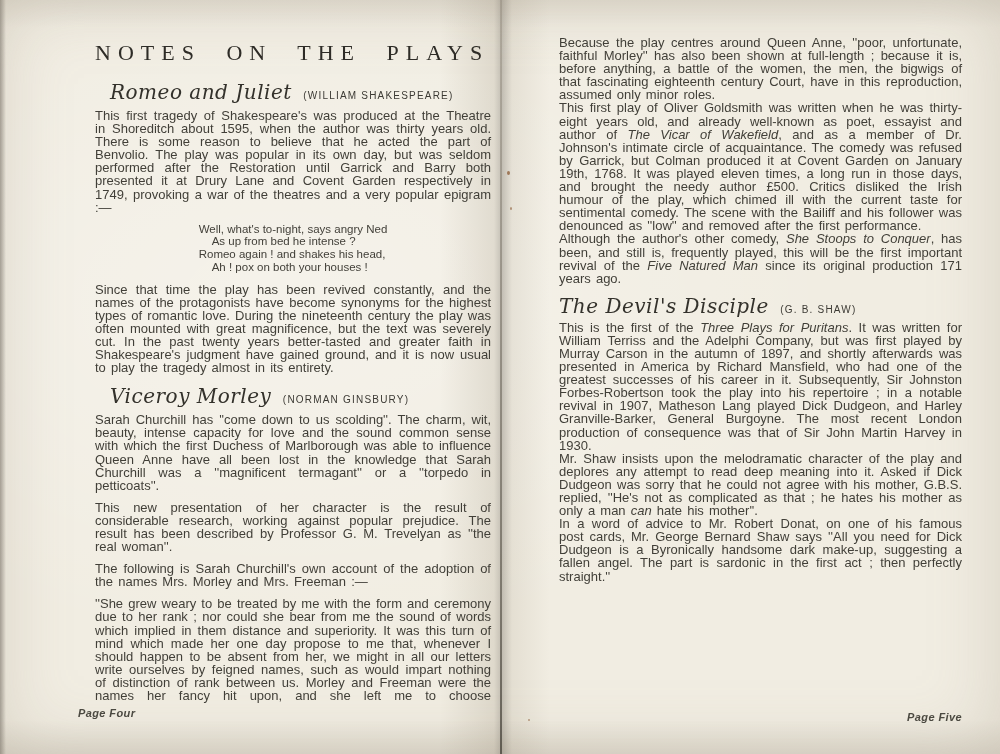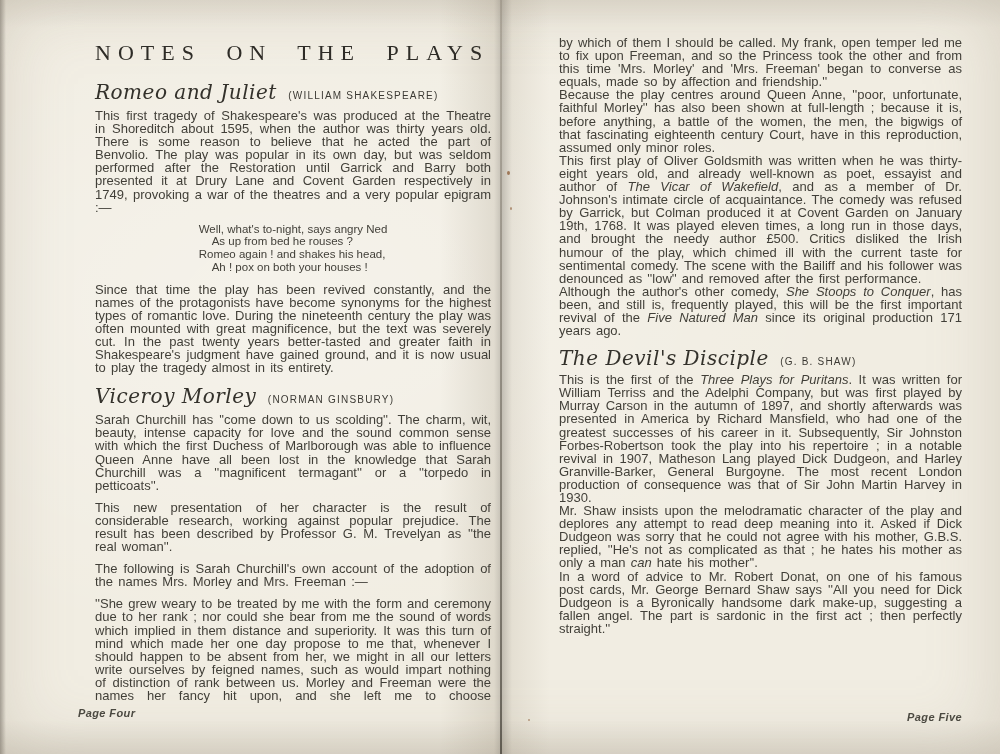--- a/index.html
+++ b/index.html
@@ -34,21 +34,21 @@
   .title {
     font-family:"Liberation Serif", serif;
     font-weight:400;
     font-size:22px;
     letter-spacing:7px;
     word-spacing:13px;
     white-space:nowrap;
     margin:0 0 14px 0;
     color:#2e2c27;
   }
-  .heading-row { margin:10px 0 5px 0; }
+  .heading-row { margin:10px 0 5px 15px; }
   .page-right .heading-row { margin:9px 0 3px 0; }
   .script {
     font-family:"DejaVu Serif", serif;
     font-style:italic;
     font-size:20px;
     letter-spacing:0.5px;
     color:#33312b;
   }
   .author {
     font-size:10px;
@@ -99,41 +99,40 @@
     <h1 class="title">NOTES ON THE PLAYS</h1>
 
     <div class="section">
       <div class="heading-row">
         <span class="script">Romeo and Juliet</span>
         <span class="author">(WILLIAM SHAKESPEARE)</span>
       </div>
       <p class="body">This first tragedy of Shakespeare's was produced at the Theatre in Shoreditch about 1595, when the author was thirty years old. There is some reason to believe that he acted the part of Benvolio. The play was popular in its own day, but was seldom performed after the Restoration until Garrick and Barry both presented it at Drury Lane and Covent Garden respectively in 1749, provoking a war of the theatres and a very popular epigram :—</p>
       <div class="verse">
         <div>Well, what's to-night, says angry Ned</div>
-        <div class="ind">As up from bed he rouses ?</div>
+        <div class="ind">As up from bed he intense ?</div>
         <div>Romeo again ! and shakes his head,</div>
         <div class="ind">Ah ! pox on both your houses !</div>
       </div>
       <p class="body">Since that time the play has been revived constantly, and the names of the protagonists have become synonyms for the highest types of romantic love. During the nineteenth century the play was often mounted with great magnificence, but the text was severely cut. In the past twenty years better-tasted and greater faith in Shakespeare's judgment have gained ground, and it is now usual to play the tragedy almost in its entirety.</p>
     </div>
 
     <div class="section">
       <div class="heading-row">
         <span class="script">Viceroy Morley</span>
         <span class="author">(NORMAN GINSBURY)</span>
       </div>
       <p class="body">Sarah Churchill has ''come down to us scolding''. The charm, wit, beauty, intense capacity for love and the sound common sense with which the first Duchess of Marlborough was able to influence Queen Anne have all been lost in the knowledge that Sarah Churchill was a ''magnificent termagant'' or a ''torpedo in petticoats''.</p>
       <p class="body">This new presentation of her character is the result of considerable research, working against popular prejudice. The result has been described by Professor G. M. Trevelyan as ''the real woman''.</p>
       <p class="body">The following is Sarah Churchill's own account of the adoption of the names Mrs. Morley and Mrs. Freeman :—</p>
       <p class="body jlast">''She grew weary to be treated by me with the form and ceremony due to her rank ; nor could she bear from me the sound of words which implied in them distance and superiority. It was this turn of mind which made her one day propose to me that, whenever I should happen to be absent from her, we might in all our letters write ourselves by feigned names, such as would impart nothing of distinction of rank between us. Morley and Freeman were the names her fancy hit upon, and she left me to choose</p>
     </div>
   </div>
 
   <div class="page page-right">
-    <p class="body flush">by which of them I should be called. My frank, open temper led me to fix upon Freeman, and so the Princess took the other and from this time 'Mrs. Morley' and 'Mrs. Freeman' began to converse as equals, made so by affection and friendship.''</p>
     <p class="body flush">Because the play centres around Queen Anne, ''poor, unfortunate, faithful Morley'' has also been shown at full-length ; because it is, before anything, a battle of the women, the men, the bigwigs of that fascinating eighteenth century Court, have in this reproduction, assumed only minor roles.</p>
 
     <div class="section">
       <p class="body flush"><span>This first play of Oliver Goldsmith was written when he was thirty-eight years old, and already well-known as poet, essayist and author of </span><i>The Vicar of Wakefield</i><span>, and as a member of Dr. Johnson's intimate circle of acquaintance. The comedy was refused by Garrick, but Colman produced it at Covent Garden on January 19th, 1768. It was played eleven times, a long run in those days, and brought the needy author £500. Critics disliked the Irish humour of the play, which chimed ill with the current taste for sentimental comedy. The scene with the Bailiff and his follower was denounced as ''low'' and removed after the first performance.</span></p>
       <p class="body flush"><span>Although the author's other comedy, </span><i>She Stoops to Conquer</i><span>, has been, and still is, frequently played, this will be the first important revival of the </span><i>Five Natured Man</i><span> since its original production 171 years ago.</span></p>
     </div>
 
     <div class="section">
       <div class="heading-row">
         <span class="script">The Devil's Disciple</span>

